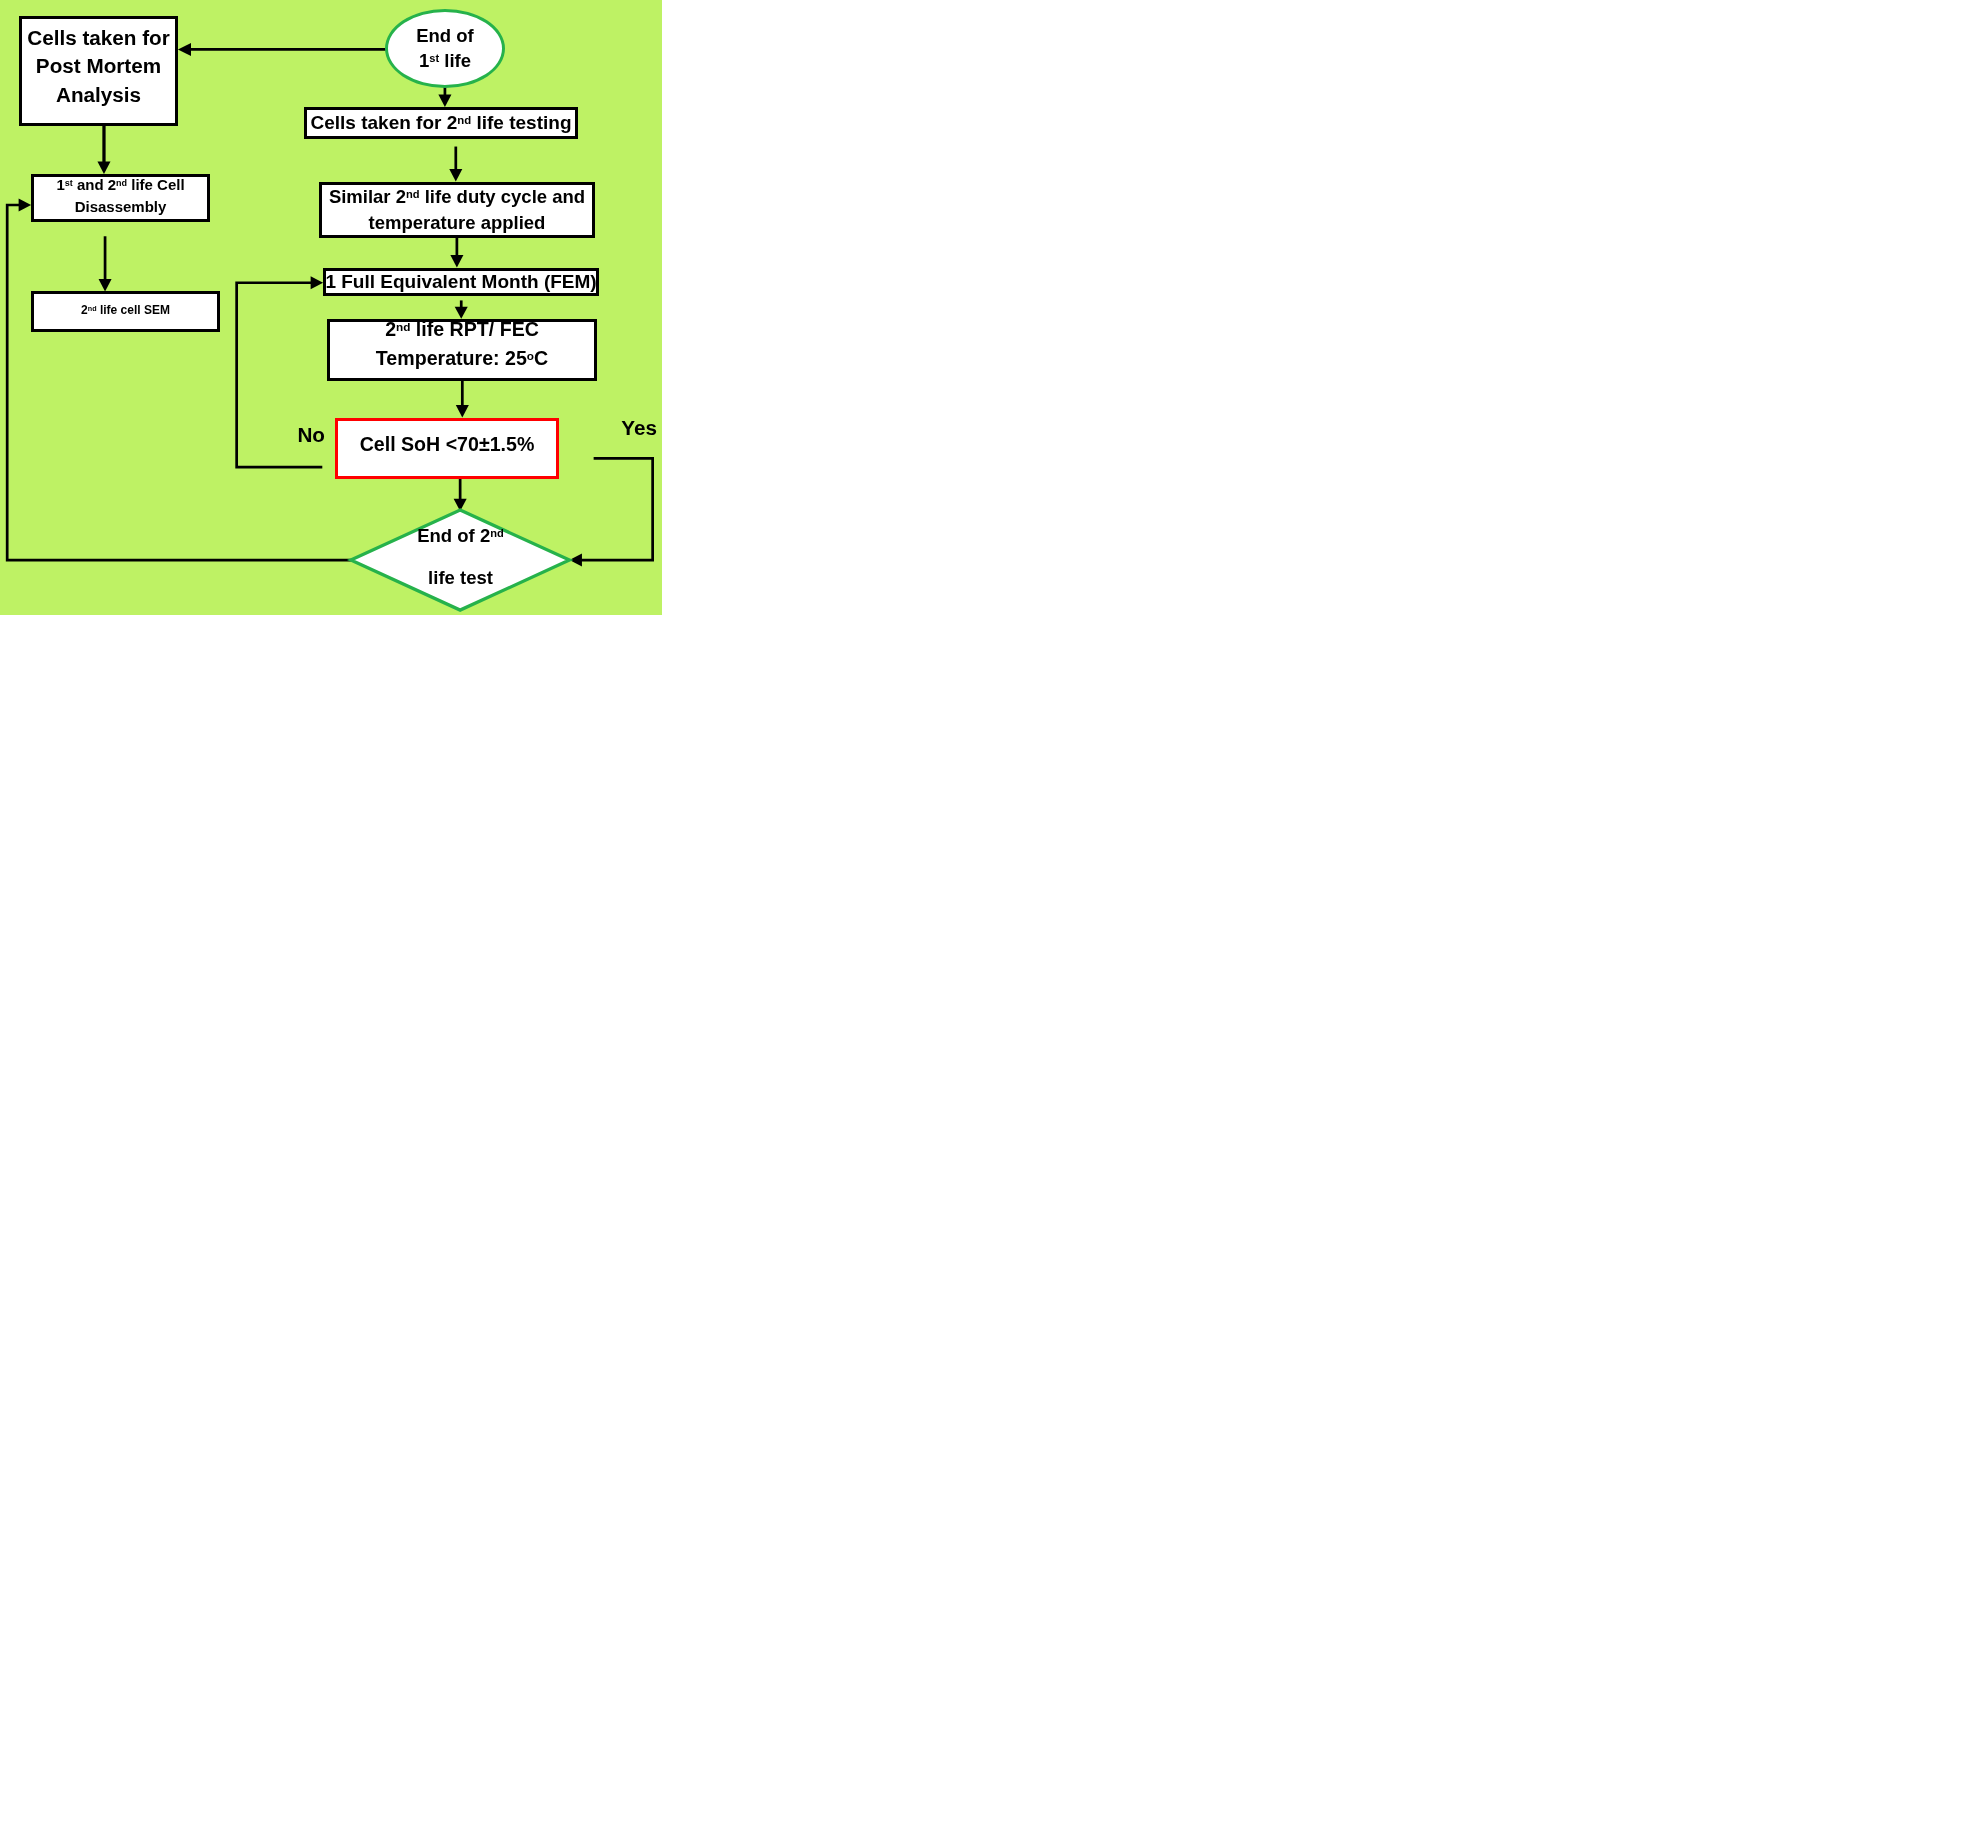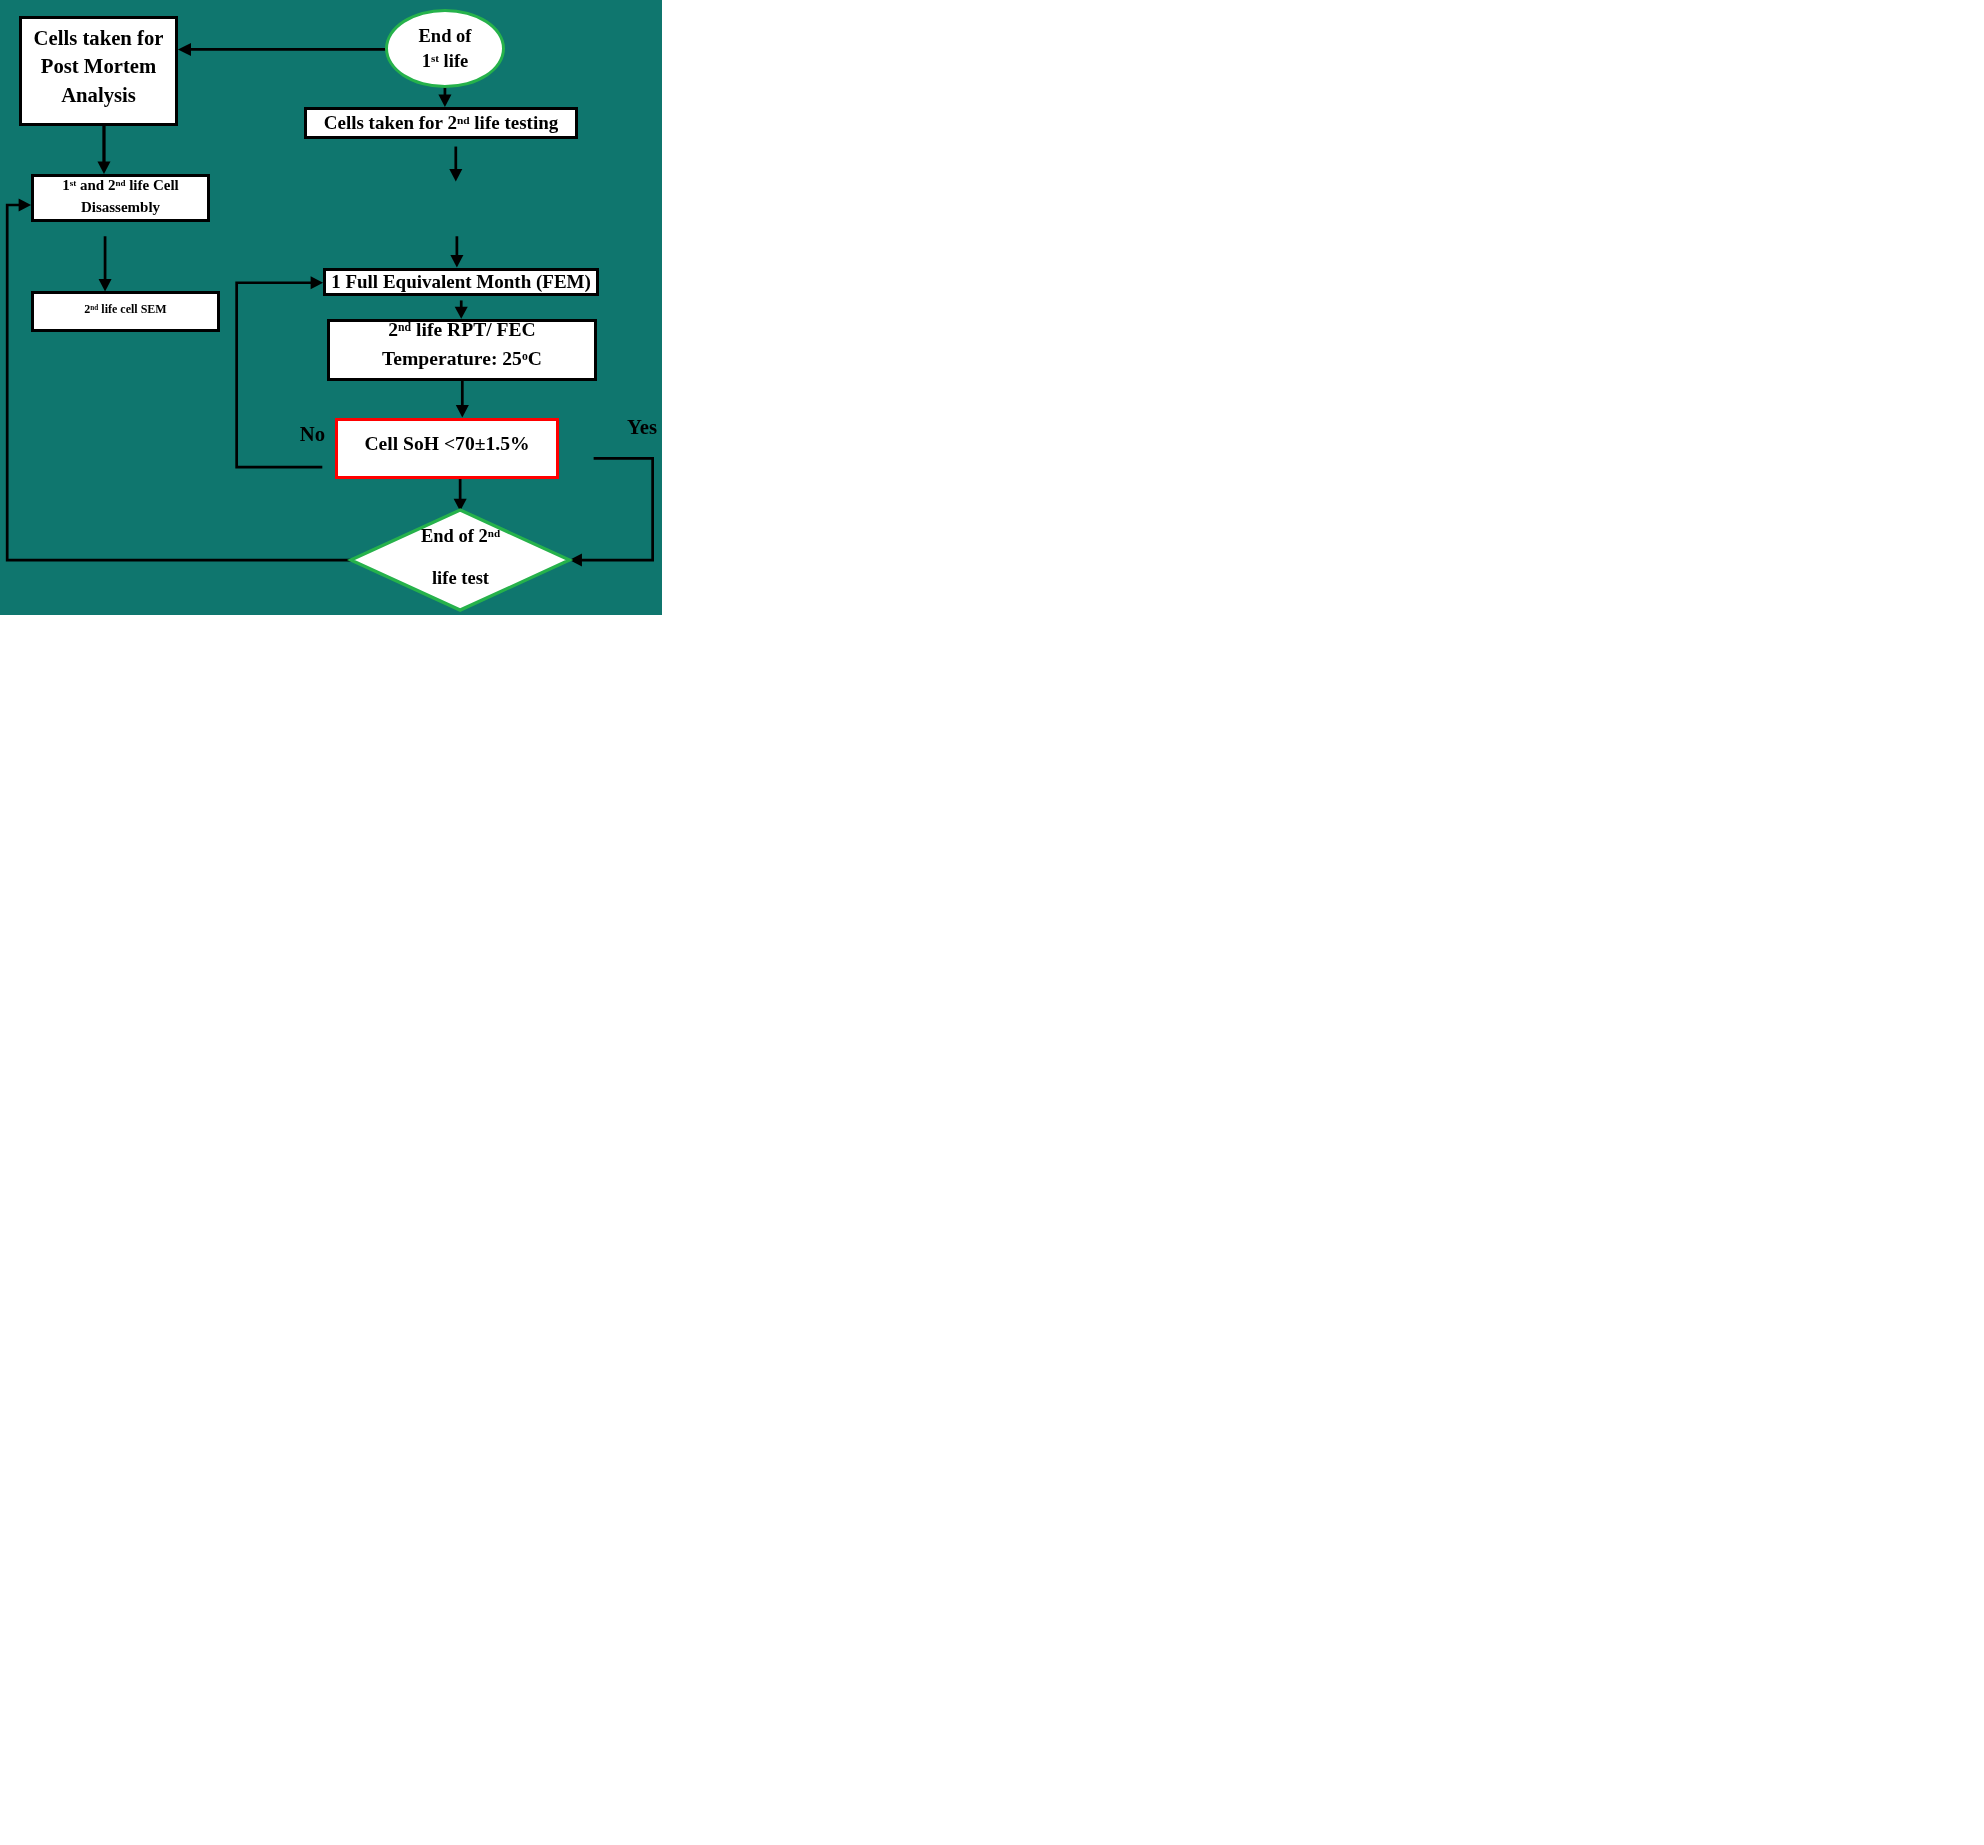--- a/index.html
+++ b/index.html
@@ -1,20 +1,20 @@
 <!DOCTYPE html>
 <html style="--green: #26b24b; --red: #ff0000; --line: #000000;font-size:8.7px"><head>
 <meta charset="utf-8">
 <style>
   html,body{margin:0;padding:0;background:#ffffff;}
   .canvas{
     position:relative;
     width:662px;height:615px;
-    background:#0f766e;
-    font-family:Liberation Serif, serif;
+    background:#bef264;
+    font-family:Liberation Sans, sans-serif;
     font-weight:bold;
     color:#000;
     overflow:hidden;
   }
   svg.flow{position:absolute;left:0;top:0;width:662px;height:615px;}
   .node{
     position:absolute;
     display:flex;flex-direction:column;justify-content:center;align-items:center;
     text-align:center;
     background:#fff;
@@ -128,20 +128,24 @@
 
   <div class="node n-end1st">
     <span class="ln">End of</span>
     <span class="ln">1<sup>st</sup> life</span>
   </div>
 
   <div class="node n-testing">
     <span class="ln">Cells taken for 2<sup>nd</sup> life testing</span>
   </div>
 
+  <div class="node n-duty">
+    <span class="ln">Similar 2<sup>nd</sup> life duty cycle and</span>
+    <span class="ln">temperature applied</span>
+  </div>
 
   <div class="node n-fem">
     <span class="ln">1 Full Equivalent Month (FEM)</span>
   </div>
 
   <div class="node n-rpt">
     <span class="ln">2<sup>nd</sup> life RPT/ FEC</span>
     <span class="ln">Temperature: 25<sup>o</sup>C</span>
   </div>
 

